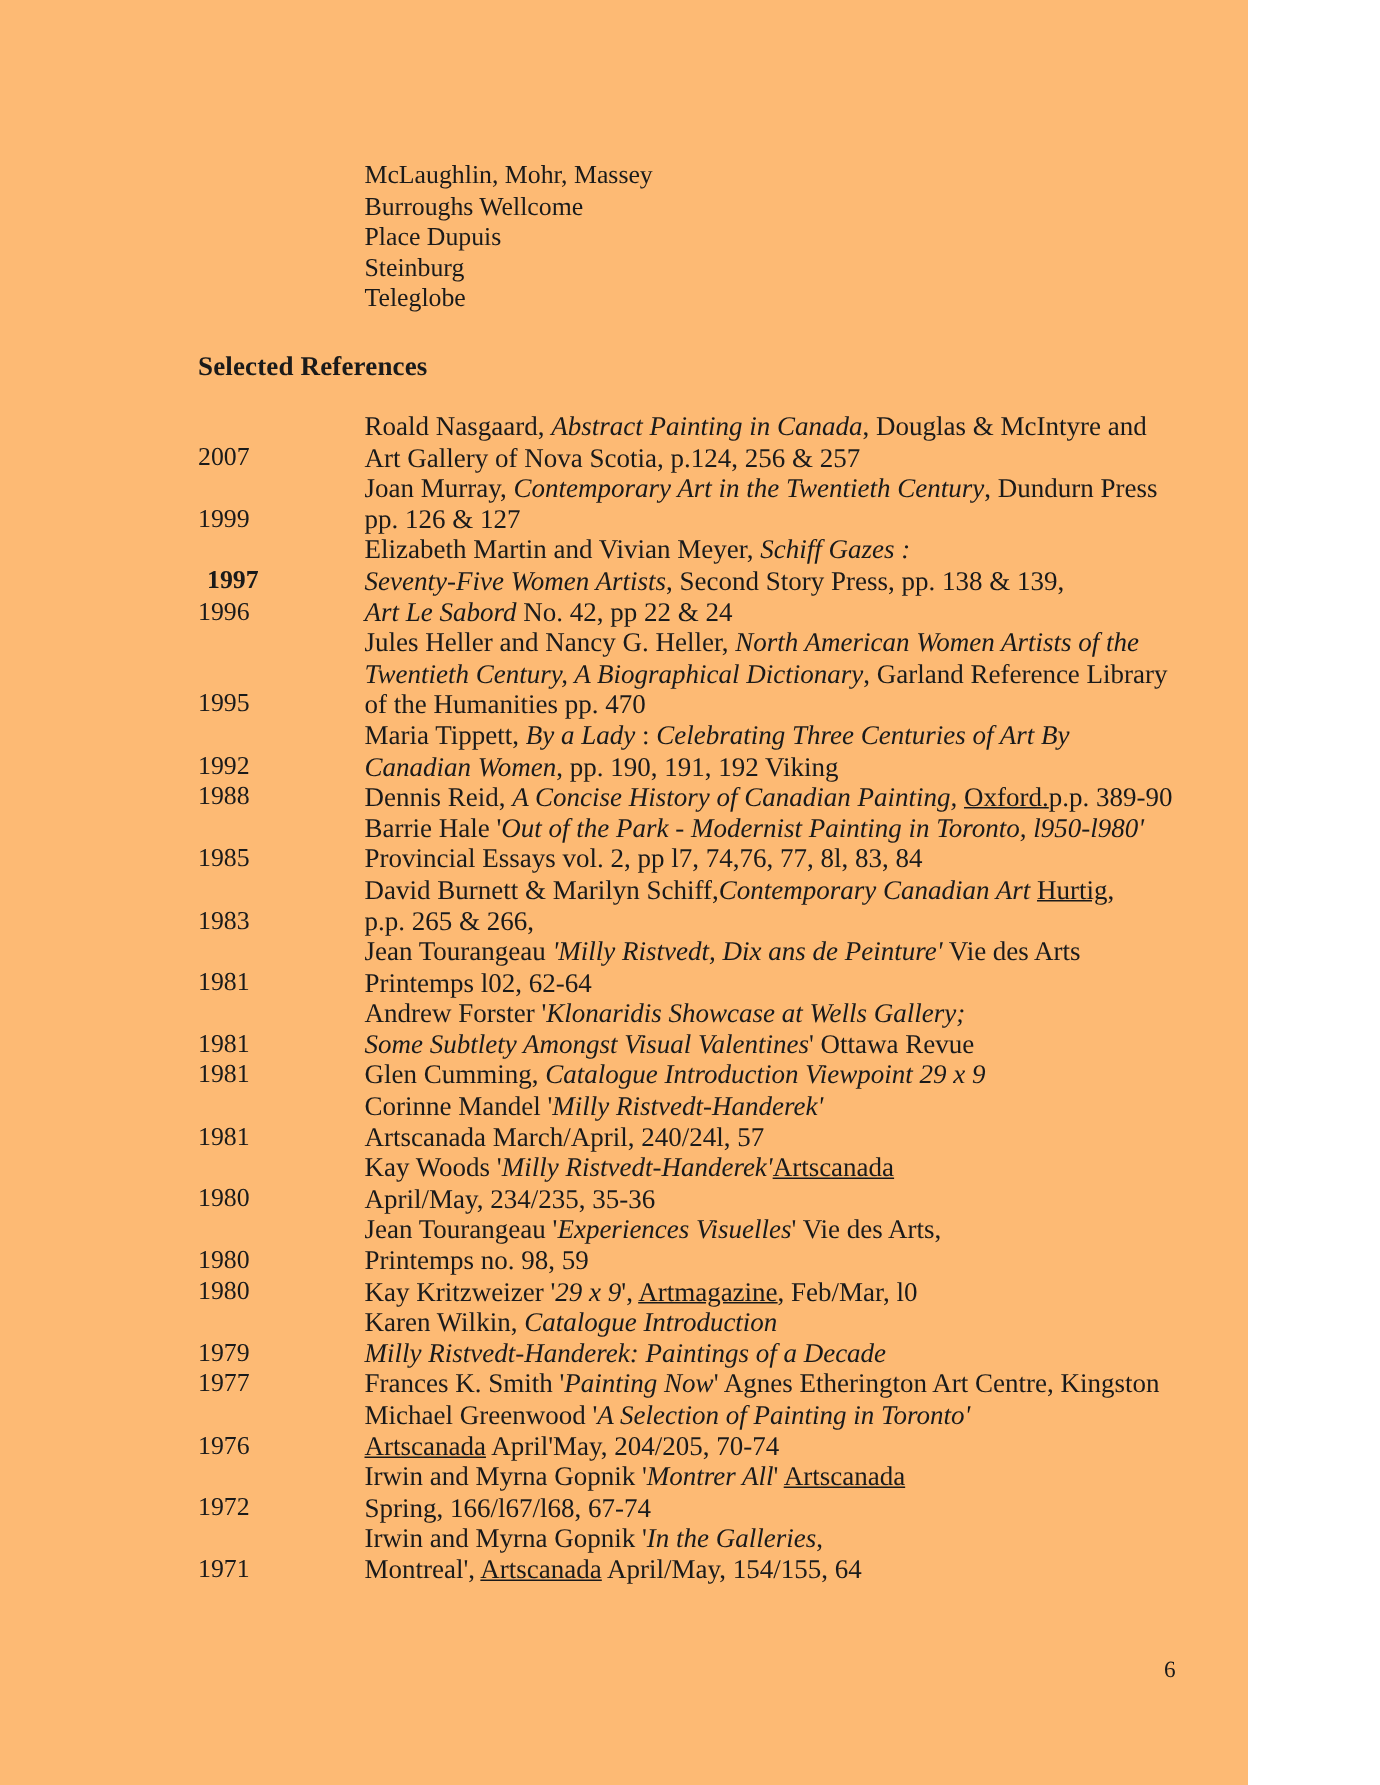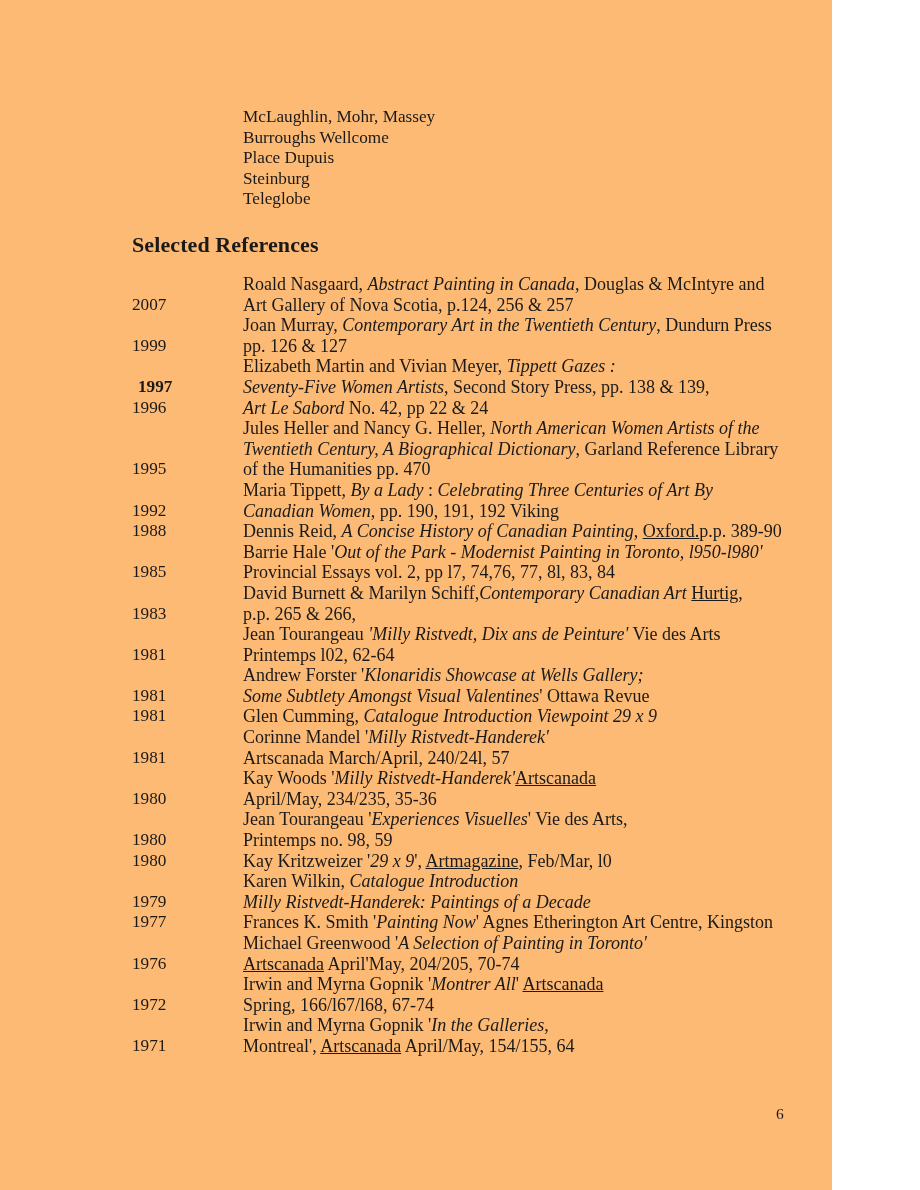--- a/index.html
+++ b/index.html
@@ -32,21 +32,21 @@
     font-size: 17.2px;
     line-height: 20.6px;
     white-space: nowrap;
   }
 
   
   .section-heading {
     position: absolute;
     left: 132px;
     top: 235px;
-    font-size: 22px;
+    font-size: 18px;
     font-weight: bold;
     letter-spacing: 0.1px;
     line-height: 19px;
   }
 
   
   .ref-list {
     position: absolute;
     left: 132px;
     top: 274px;
@@ -121,21 +121,21 @@
       <div class="ref-entry">
         <div class="ref-year">1999</div>
         <div class="ref-body">
           <div class="ref-line"><span>Joan Murray, </span><i>Contemporary Art in the Twentieth Century</i><span>, Dundurn Press</span></div>
           <div class="ref-line"><span>pp. 126 &amp; 127</span></div>
         </div>
       </div>
       <div class="ref-entry">
         <div class="ref-year indented">1997</div>
         <div class="ref-body">
-          <div class="ref-line"><span>Elizabeth Martin and Vivian Meyer, </span><i>Tippett Gazes :</i></div>
+          <div class="ref-line"><span>Elizabeth Martin and Vivian Meyer, </span><i>Schiff Gazes :</i></div>
           <div class="ref-line"><i>Seventy-Five Women Artists</i><span>, Second Story Press, pp. 138 &amp; 139,</span></div>
         </div>
       </div>
       <div class="ref-entry">
         <div class="ref-year">1996</div>
         <div class="ref-body">
           <div class="ref-line"><i>Art Le Sabord</i><span> No. 42, pp 22 &amp; 24</span></div>
         </div>
       </div>
       <div class="ref-entry">

